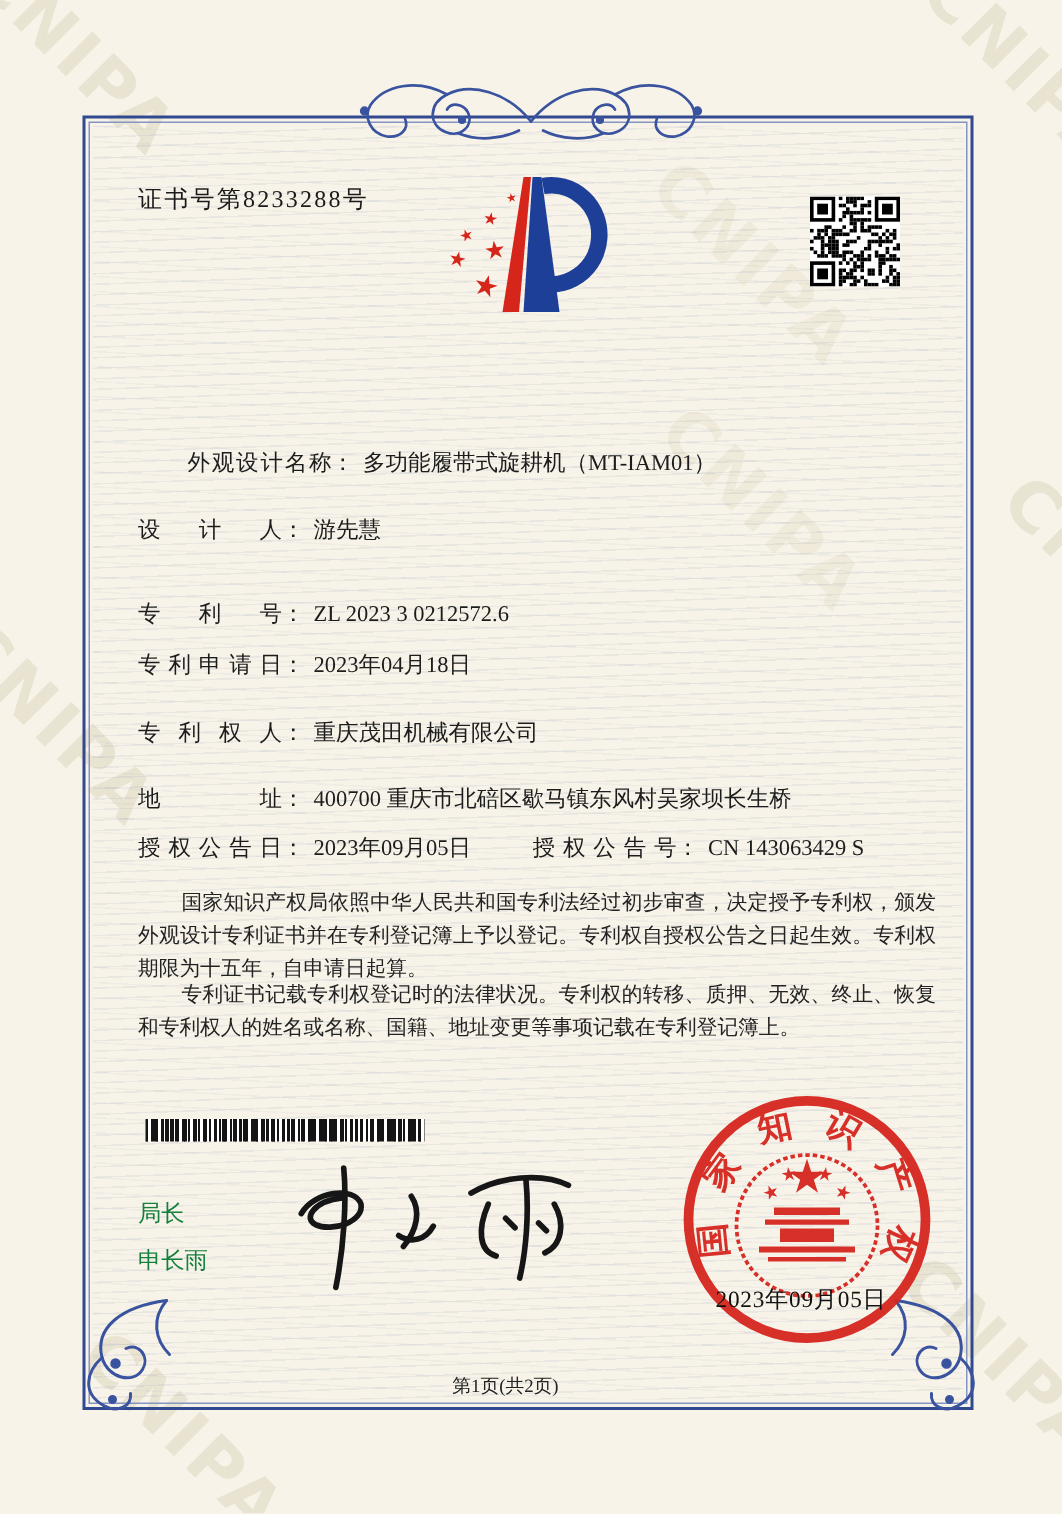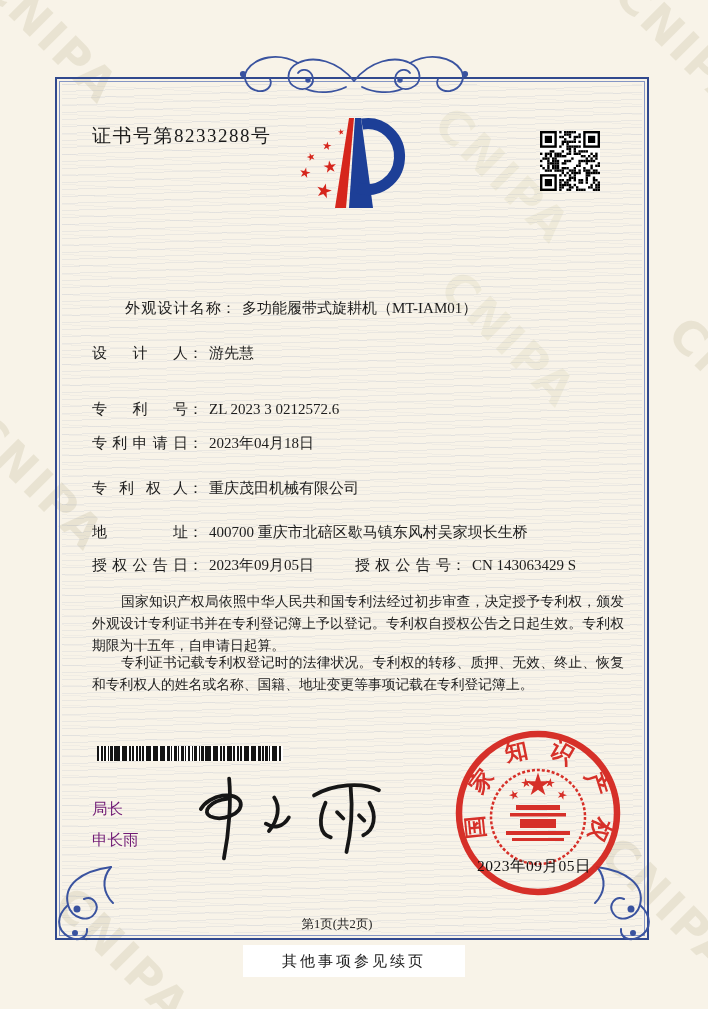--- a/index.html
+++ b/index.html
@@ -18,41 +18,41 @@
   .frame::after{content:"";position:absolute;inset:5px;
       background:
         repeating-linear-gradient(178deg, rgba(105,125,170,0.10) 0 1px, transparent 1px 7px),
         repeating-linear-gradient(183deg, rgba(105,125,170,0.06) 0 1px, transparent 1px 10px);}
 
   .ornament-top{position:absolute;left:234px;top:47px;width:240px;height:60px;}
   .corner{position:absolute;width:72px;height:80px;}
   .corner.bl{left:47px;top:863px;}
   .corner.br{left:589px;top:863px;transform:scaleX(-1);}
 
-  .cert-no{position:absolute;left:92px;top:123px;font-size:19px;color:#1a1a1a;letter-spacing:1.5px;z-index:3;}
+  .cert-no{position:absolute;left:92px;top:123px;font-size:16px;color:#1a1a1a;letter-spacing:1.5px;z-index:3;}
   .logo{position:absolute;left:296px;top:114px;width:114px;height:100px;z-index:3;}
   .qr{position:absolute;left:540px;top:131px;width:60px;height:60px;background:#fff;z-index:3;}
 
   .title{position:absolute;left:0;top:218px;width:708px;text-align:center;font-size:31px;font-weight:bold;
          letter-spacing:9px;text-indent:9px;color:#101010;z-index:3;}
 
   .row{position:absolute;font-size:15px;color:#1c1c1c;white-space:nowrap;z-index:3;}
   .row .lbl{display:inline-block;width:96px;text-align:justify;text-align-last:justify;}
   .row .val{margin-left:6px;}
 
   .para{position:absolute;left:92px;width:532px;font-size:13.8px;line-height:22px;color:#222;
         text-indent:2.1em;text-align:justify;z-index:3;}
 
   .barcode{position:absolute;left:97px;top:746px;width:186px;height:15px;z-index:3;background-color:#fff;
       background-image:
         repeating-linear-gradient(90deg,#141414 0 1.5px,transparent 1.5px 3.5px),
         repeating-linear-gradient(90deg,#141414 0 2px,transparent 2px 6.5px),
         repeating-linear-gradient(90deg,transparent 0 5px,#141414 5px 6px,transparent 6px 11.5px);}
 
-  .signer{position:absolute;left:92px;font-size:15.5px;color:#701a75;z-index:3;
+  .signer{position:absolute;left:92px;font-size:15.5px;color:#15803d;z-index:3;
           font-family:Liberation Serif, serif;text-align:center;}
   .signature{position:absolute;left:182px;top:768px;width:220px;height:102px;z-index:3;}
 
   .seal{position:absolute;left:452px;top:727px;width:172px;height:172px;z-index:3;opacity:0.95;}
   .seal-date{position:absolute;left:477px;top:856px;font-size:15.5px;color:#111;letter-spacing:0.5px;z-index:4;}
 
   .page-num{position:absolute;left:0;top:916px;width:674px;text-align:center;font-size:12.5px;color:#222;z-index:3;}
   .footer-note{position:absolute;left:243px;top:945px;width:222px;height:32px;background:#ffffff;z-index:3;
        display:flex;align-items:center;justify-content:center;font-size:15px;letter-spacing:3px;color:#222;}
 </style>
@@ -413,15 +413,14 @@
       <rect x="64" y="78" width="44" height="5"></rect>
       <rect x="58" y="86" width="56" height="3.5"></rect>
       <rect x="68" y="92" width="36" height="9"></rect>
       <rect x="54" y="104" width="64" height="4"></rect>
       <rect x="60" y="111" width="52" height="3"></rect>
     </g>
   </svg>
   <div class="seal-date">2023年09月05日</div>
 
   <div class="page-num">第1页(共2页)</div>
-  <div class="footer-note">其他事项参见续页</div>
 
 </div>
 
 </body></html>

